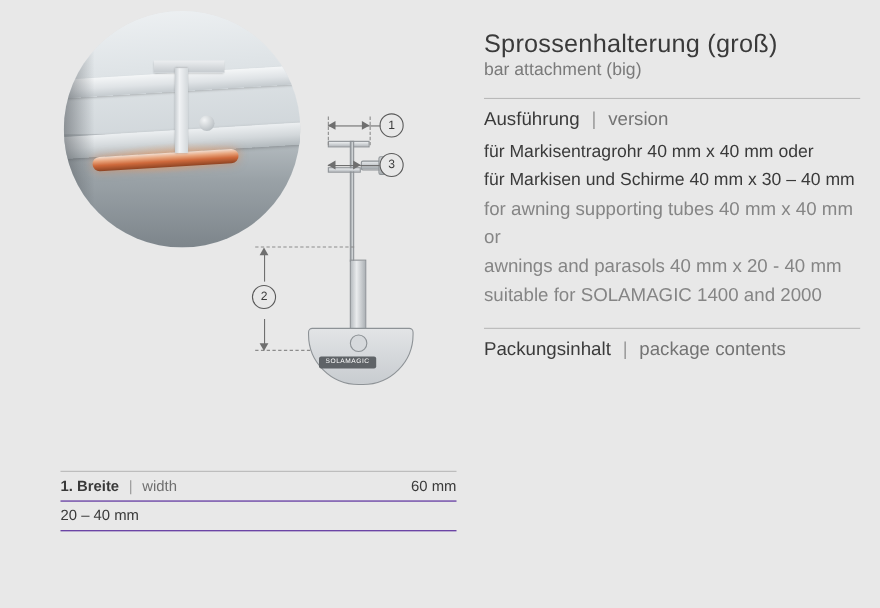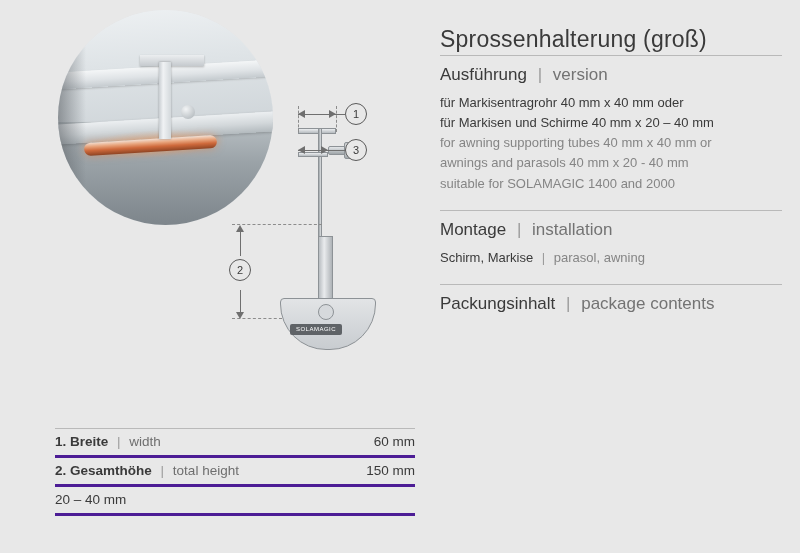--- a/index.html
+++ b/index.html
@@ -280,21 +280,21 @@
   .spec-table {
     position: absolute;
     left: 55px;
     top: 428px;
     width: 360px;
   }
   .spec-row {
     display: flex;
     align-items: baseline;
     justify-content: space-between;
-    border-bottom: 3px solid #4c1d95;
+    border-bottom: 1px solid #4c1d95;
     padding: 5px 0 6px 0;
     font-size: 13.5px;
   }
   .spec-row:first-child { border-top: 1px solid #b9b9b9; }
   .spec-left { white-space: nowrap; }
   .spec-left .num { font-weight: bold; color: #3a3a3a; }
   .spec-left .de { font-weight: bold; color: #3a3a3a; }
   .spec-sep { color: #9a9a9a; padding: 0 5px; }
   .spec-left .en { color: #6e6e6e; }
   .spec-val { white-space: nowrap; color: #3a3a3a; }
@@ -328,26 +328,26 @@
   }
   .sect-head {
     font-size: 17px;
     margin: 0 0 8px 0;
     font-weight: normal;
   }
   .sect-head .de { color: #3a3a3a; }
   .sect-head .sep { color: #9a9a9a; padding: 0 6px; }
   .sect-head .en { color: #737373; }
   .line-de {
-    font-size: 13px;
+    font-size: 16px;
     color: #3a3a3a;
     line-height: 1.55;
   }
   .line-en {
-    font-size: 13px;
+    font-size: 17px;
     color: #858585;
     line-height: 1.55;
   }
   .inline-de { color: #3a3a3a; }
   .inline-sep { color: #9a9a9a; padding: 0 5px; }
   .inline-en { color: #858585; }
   .sect { margin-bottom: 16px; }
 </style>
 </head>
 <body>
@@ -408,65 +408,44 @@
       <div class="spec-row">
         <div class="spec-left">
           <span class="num">1.</span>
           <span class="de">Breite</span>
           <span class="spec-sep">|</span>
           <span class="en">width</span>
         </div>
         <div class="spec-val">60 mm</div>
       </div>
       <div class="spec-row">
-        <div class="spec-left">
-          <span class="num">2.</span>
-          <span class="de">Gesamthöhe</span>
-          <span class="spec-sep">|</span>
-          <span class="en">total height</span>
-        </div>
-        <div class="spec-val">150 mm</div>
-      </div>
-      <div class="spec-row">
         <div class="spec-val">20 – 40 mm</div>
       </div>
     </div>
   </div>
 
   <div class="right-col">
 
     <h1 class="title-de">Sprossenhalterung (groß)</h1>
+    <h2 class="title-en">bar attachment (big)</h2>
 
     <div class="sect">
       <hr class="rule">
       <div class="sect-head">
         <span class="de">Ausführung</span>
         <span class="sep">|</span>
         <span class="en">version</span>
       </div>
       <div class="line-de">für Markisentragrohr 40 mm x 40 mm oder</div>
-      <div class="line-de">für Markisen und Schirme 40 mm x 20 – 40 mm</div>
+      <div class="line-de">für Markisen und Schirme 40 mm x 30 – 40 mm</div>
       <div class="line-en">for awning supporting tubes 40 mm x 40 mm or</div>
       <div class="line-en">awnings and parasols 40 mm x 20 - 40 mm</div>
       <div class="line-en">suitable for SOLAMAGIC 1400 and 2000</div>
     </div>
 
-    <div class="sect">
-      <hr class="rule">
-      <div class="sect-head">
-        <span class="de">Montage</span>
-        <span class="sep">|</span>
-        <span class="en">installation</span>
-      </div>
-      <div class="line-de">
-        <span class="inline-de">Schirm, Markise</span>
-        <span class="inline-sep">|</span>
-        <span class="inline-en">parasol, awning</span>
-      </div>
-    </div>
 
     <div class="sect">
       <hr class="rule">
       <div class="sect-head">
         <span class="de">Packungsinhalt</span>
         <span class="sep">|</span>
         <span class="en">package contents</span>
       </div>
     </div>
 

